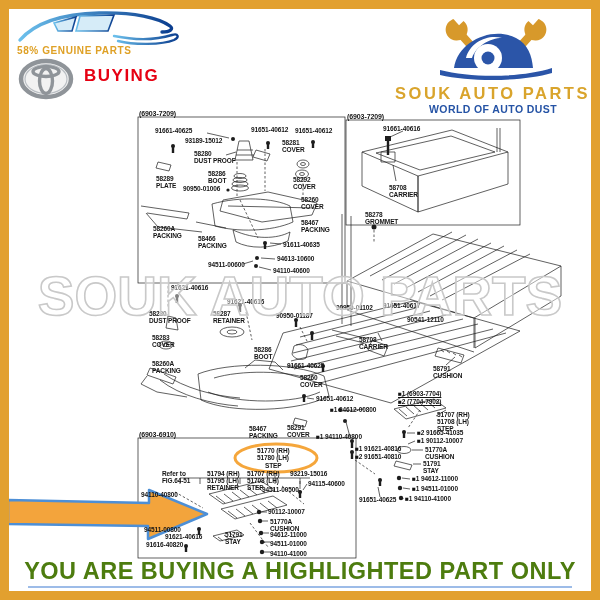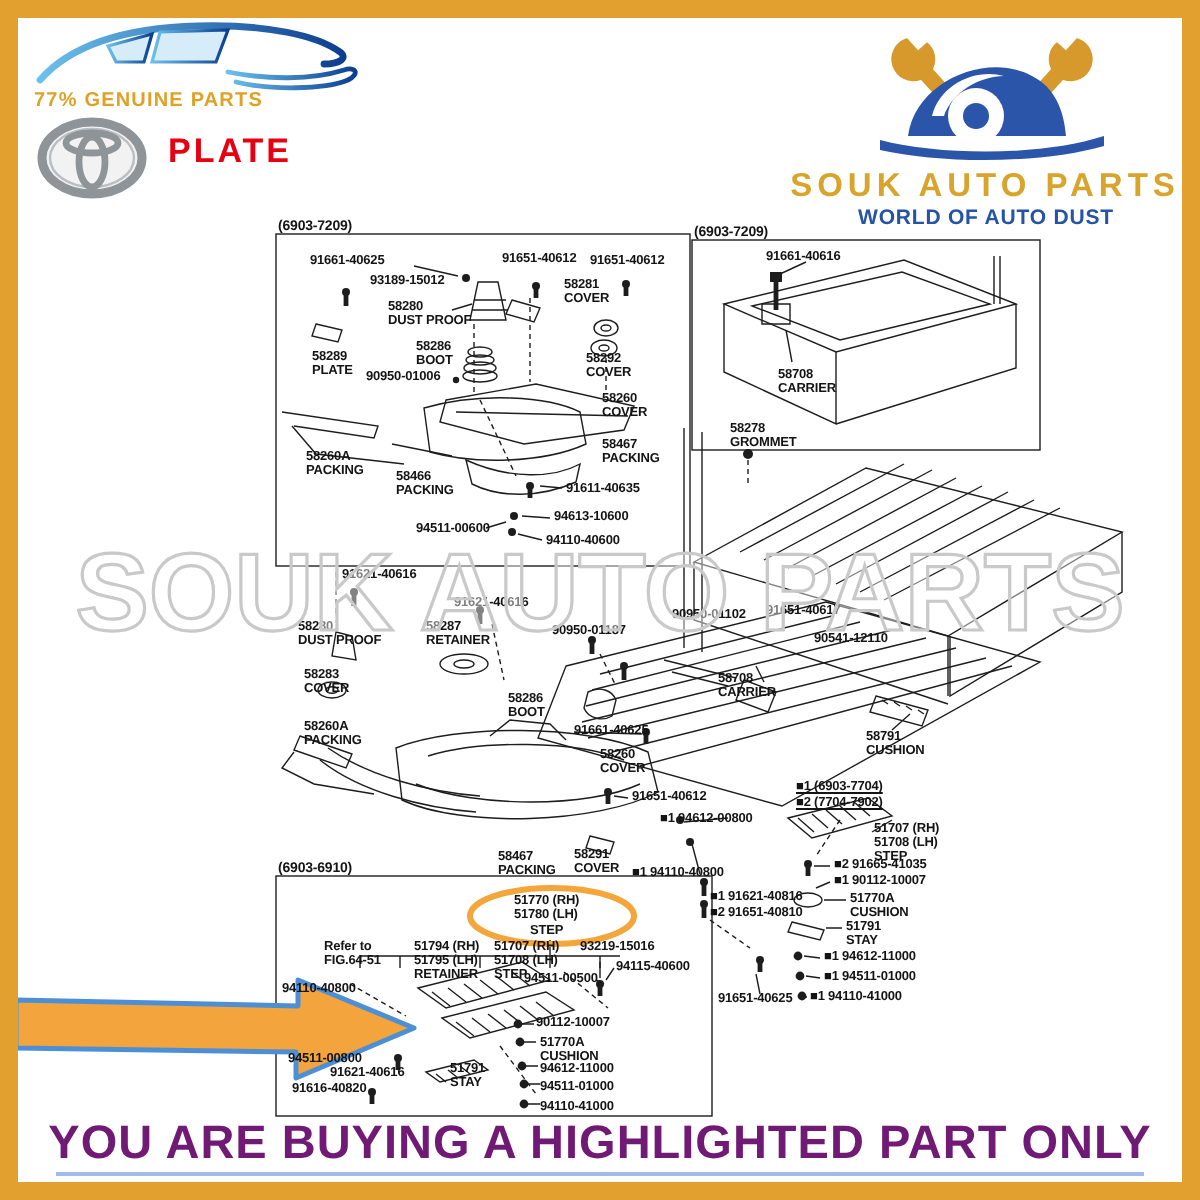--- a/index.html
+++ b/index.html
@@ -25,50 +25,50 @@
   .sec{font-size:7px;}
   .u{text-decoration:underline;}
   .watermark{
     position:absolute;left:0;top:264px;width:600px;text-align:center;
     font-size:55px;font-weight:bold;letter-spacing:0;
     color:rgba(255,255,255,.45);-webkit-text-stroke:1.6px #c9c9c9;
     z-index:20;pointer-events:none;
   }
   
   .footer{position:absolute;left:0;top:558px;width:600px;text-align:center;
-    font-size:23.5px;font-weight:bold;color:#701a75;letter-spacing:.5px;z-index:30;}
+    font-size:23.5px;font-weight:bold;color:#4d7c0f;letter-spacing:.5px;z-index:30;}
   .footer-underline{position:absolute;left:28px;top:586px;width:544px;height:2px;background:#9DBCE8;z-index:30;}
 </style>
 </head>
 <body>
 
 <div class="frame"></div>
 
 <svg class="hdr-left" width="170" height="40" viewBox="0 0 170 40">
   <defs>
     <linearGradient id="cg" x1="0" y1="0" x2="1" y2="0">
       <stop offset="0" stop-color="#6cc0ec"></stop>
         <stop offset="1" stop-color="#0b3e8f"></stop>
     </linearGradient>
   </defs>
   <path d="M6,30 C20,14 45,4 85,3 C120,2 145,8 156,16 C160,19 156,22 148,22" fill="none" stroke="url(#cg)" stroke-width="3.4" stroke-linecap="round"></path>
   <path d="M40,13 L62,7 L58,21 L44,21 Z" fill="#d6ecf8" stroke="url(#cg)" stroke-width="1.6"></path>
   <path d="M66,6 L100,5 L94,21 L62,21 Z" fill="#d6ecf8" stroke="url(#cg)" stroke-width="1.6"></path>
   <path d="M100,26 C120,30 142,30 158,25 C164,23 166,27 160,30 C148,35 120,35 104,31" fill="none" stroke="url(#cg)" stroke-width="2.4" stroke-linecap="round"></path>
   <path d="M118,17 h18" stroke="url(#cg)" stroke-width="2.4" stroke-linecap="round"></path>
 </svg>
-<div class="tagline">77% GENUINE PARTS</div>
+<div class="tagline">58% GENUINE PARTS</div>
 
 <svg class="emblem" width="56" height="42" viewBox="0 0 56 42">
   <ellipse cx="28" cy="21" rx="25" ry="18" fill="#f2f2f2" stroke="#8f9499" stroke-width="4.5"></ellipse>
   <ellipse cx="28" cy="21" rx="21" ry="14.5" fill="none" stroke="#b9bec3" stroke-width="1.2"></ellipse>
   <ellipse cx="28" cy="23" rx="6.5" ry="12.5" fill="none" stroke="#8f9499" stroke-width="3.4"></ellipse>
   <ellipse cx="28" cy="13.5" rx="13" ry="5" fill="none" stroke="#8f9499" stroke-width="3.4"></ellipse>
 </svg>
-<div class="brand">PLATE</div>
+<div class="brand">BUYING</div>
 
 <svg class="logo-art" width="120" height="74" viewBox="0 0 120 74">
 
   <g fill="#D7992B">
     <g transform="translate(30,30) rotate(-42)">
       <rect x="-4" y="-6" width="8" height="34" rx="2"></rect>
       <circle cx="0" cy="-14" r="11"></circle>
     </g>
     <g transform="translate(90,30) rotate(42)">
       <rect x="-4" y="-6" width="8" height="34" rx="2"></rect>

